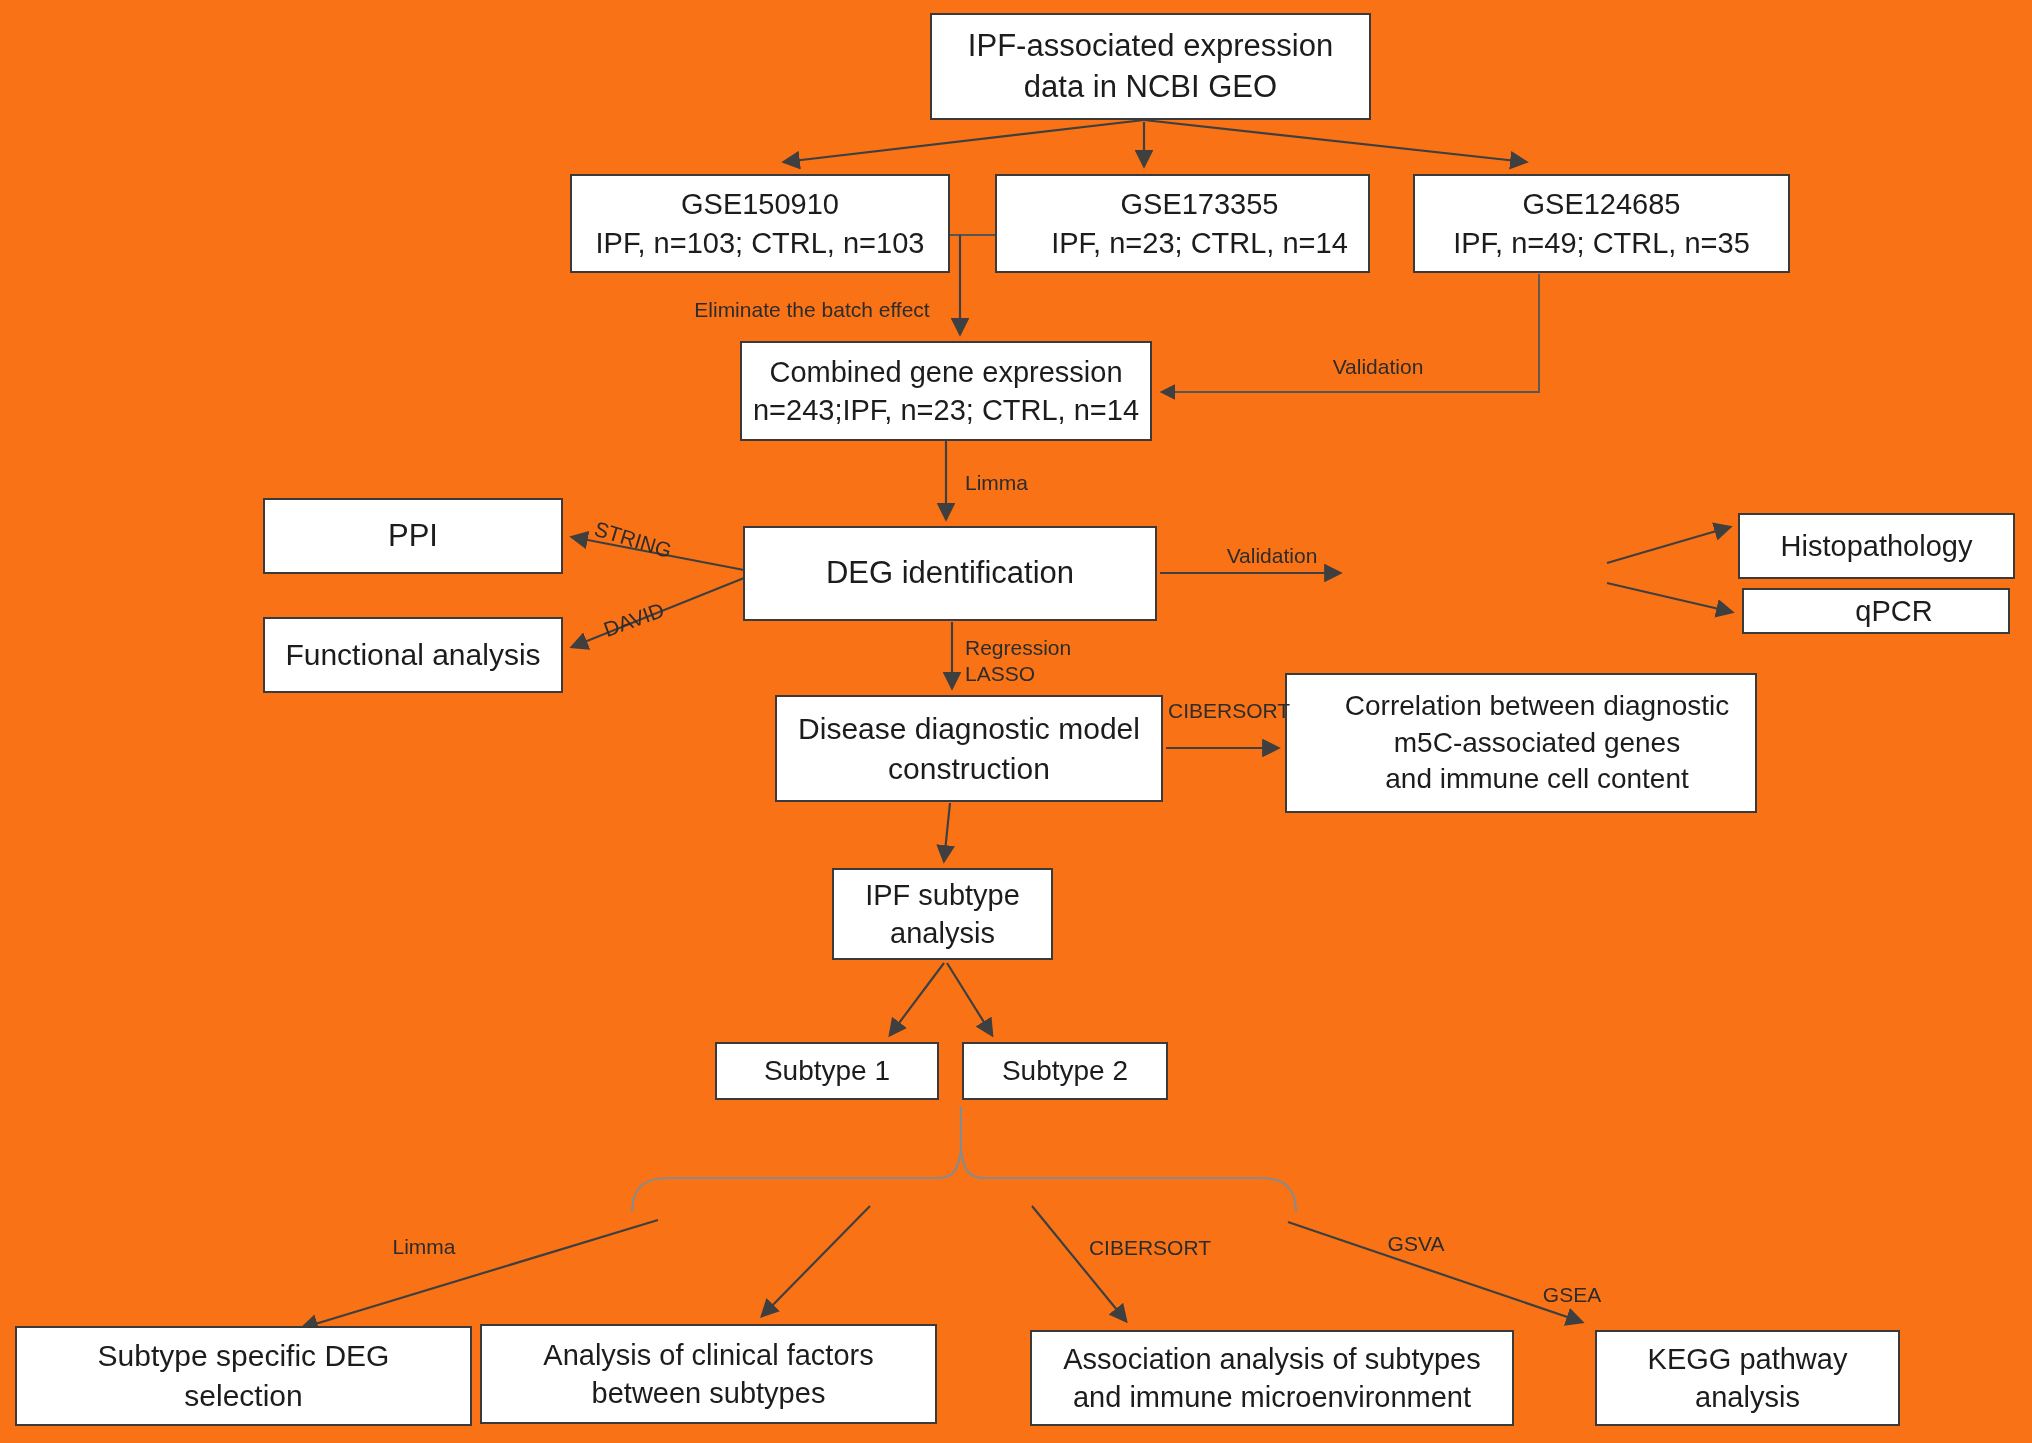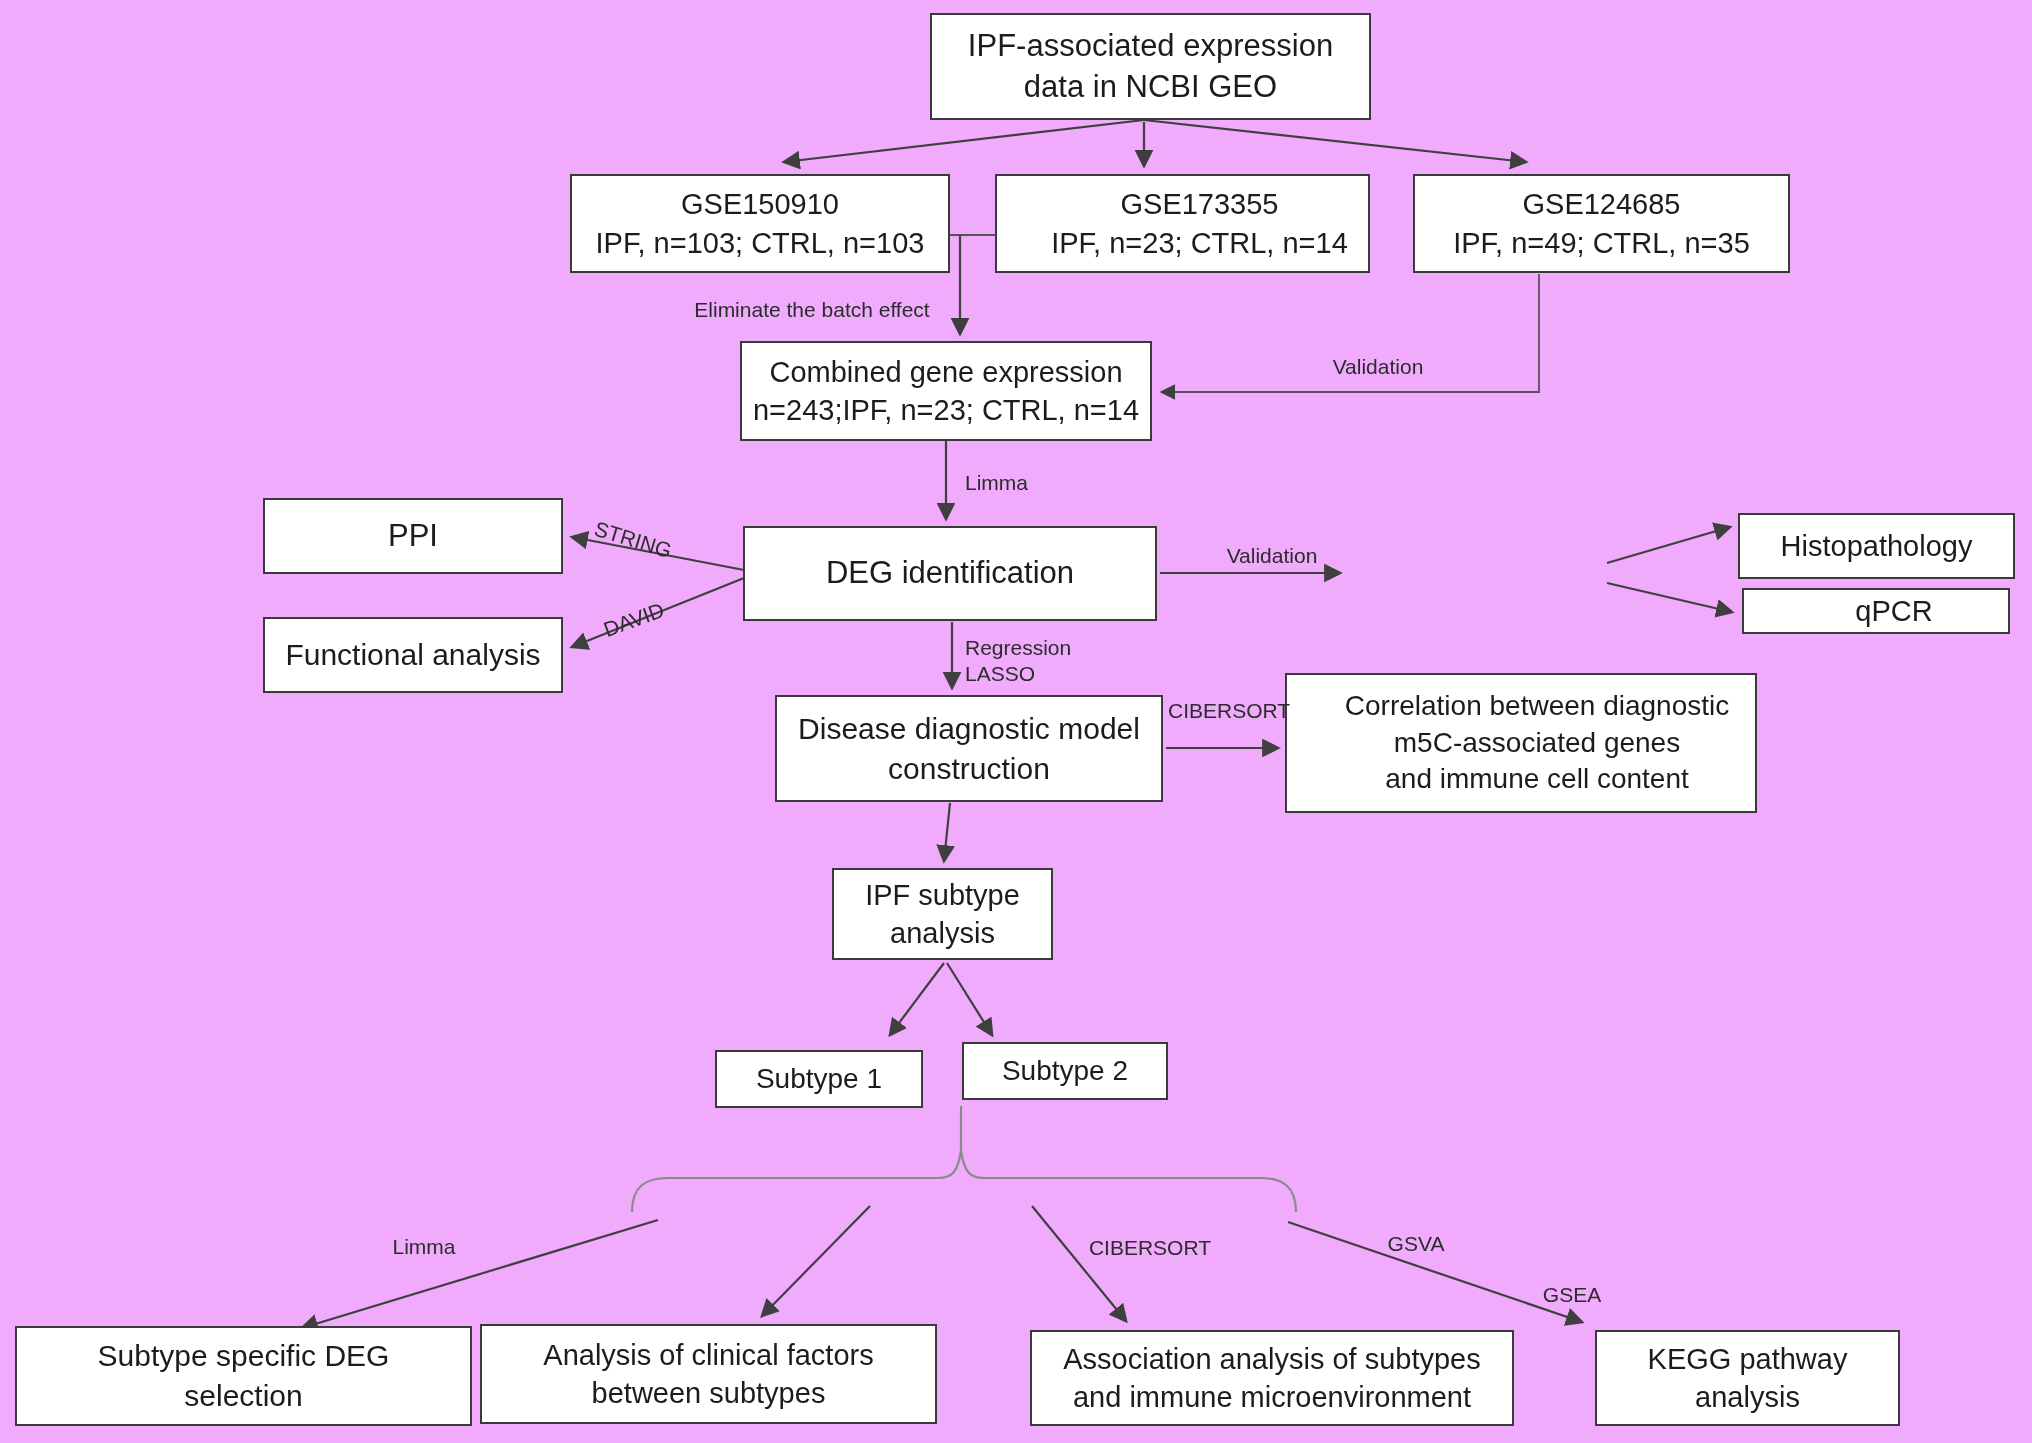--- a/index.html
+++ b/index.html
@@ -1,19 +1,19 @@
 <!DOCTYPE html>
 <html><head>
 <meta charset="utf-8">
 <style>
   html,body{margin:0;padding:0;background:#ffffff;}
   #stage{
     position:relative;
     width:2032px;height:1443px;
-    background:#f0abfc;
+    background:#f97316;
     font-family:"Liberation Sans", sans-serif;
     color:#1c1c1c;
     overflow:hidden;
   }
   #wires{position:absolute;left:0;top:0;width:2032px;height:1443px;}
   .box{
     position:absolute;
     box-sizing:border-box;
     border:2.5px solid #3a3a3a;
     background:#ffffff;
@@ -104,21 +104,21 @@
   <div class="box" style="left:1742px;top:588px;width:268px;height:46px;font-size:29px;padding-left:36px;">qPCR</div>
 
   <div class="box" style="left:775px;top:695px;width:388px;height:107px;font-size:30px;">Disease diagnostic model
 construction</div>
   <div class="box" style="left:1285px;top:673px;width:472px;height:140px;font-size:28px;padding-left:32px;">Correlation between diagnostic
 m5C-associated genes
 and immune cell content</div>
 
   <div class="box" style="left:832px;top:868px;width:221px;height:92px;font-size:29px;">IPF subtype
 analysis</div>
-  <div class="box" style="left:715px;top:1042px;width:208px;height:58px;font-size:28px;margin-top:8px;">Subtype 1</div>
+  <div class="box" style="left:715px;top:1042px;width:224px;height:58px;font-size:28px;">Subtype 1</div>
   <div class="box" style="left:962px;top:1042px;width:206px;height:58px;font-size:28px;">Subtype 2</div>
 
   <div class="box" style="left:15px;top:1326px;width:457px;height:100px;font-size:30px;">Subtype specific DEG
 selection</div>
   <div class="box" style="left:480px;top:1324px;width:457px;height:100px;font-size:29px;">Analysis of clinical factors
 between subtypes</div>
   <div class="box" style="left:1030px;top:1330px;width:484px;height:96px;font-size:29px;">Association analysis of subtypes
 and immune microenvironment</div>
   <div class="box" style="left:1595px;top:1330px;width:305px;height:96px;font-size:29px;">KEGG pathway
 analysis</div>

